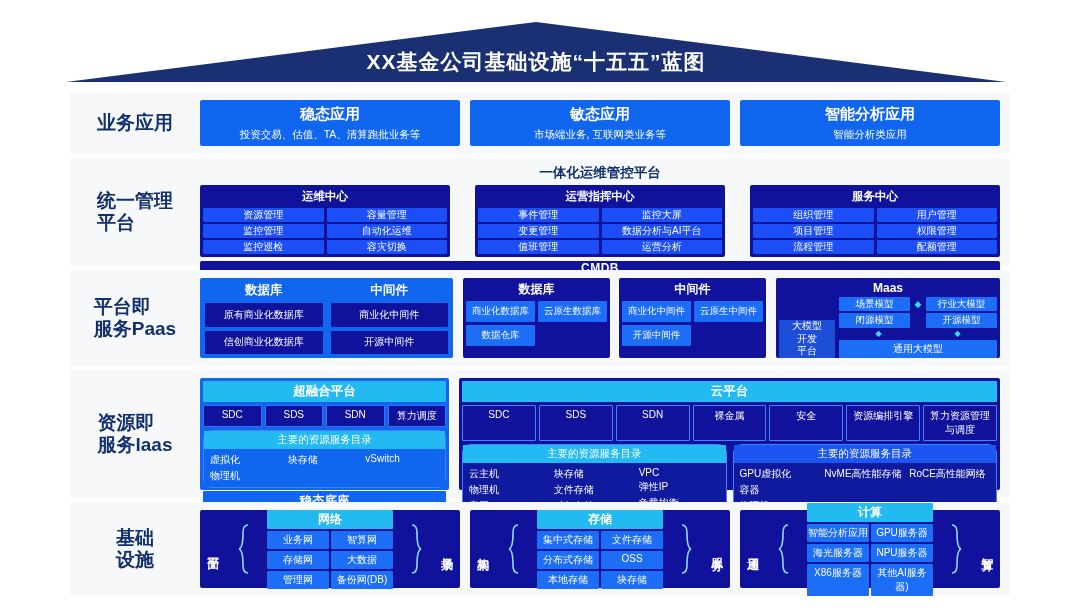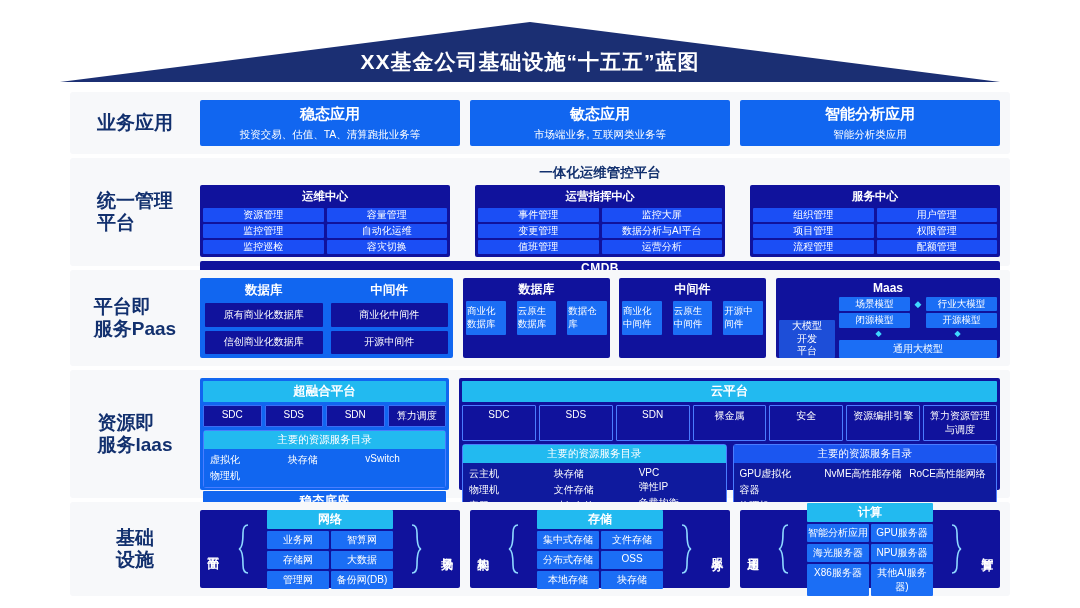--- a/index.html
+++ b/index.html
@@ -5,21 +5,21 @@
   html,body{margin:0;padding:0;}
   body{
     width:1080px;height:608px;overflow:hidden;
     background:#ffffff;
     font-family:"Liberation Sans","DejaVu Sans",sans-serif;
     color:#0b2b6b;
   }
   .page{position:relative;width:1080px;height:608px;background:#fff;}
 
   
-  .roof{position:absolute;left:60px;top:22px;width:940px;height:60px;}
+  .roof{position:absolute;left:66px;top:22px;width:940px;height:60px;}
   .roof .tri{
     position:absolute;inset:0;
     background:#1b2f73;
     clip-path:polygon(50% 0%, 100% 100%, 0% 100%);
   }
   .roof .title{
     position:absolute;left:0;right:0;bottom:6px;
     text-align:center;color:#fff;font-size:21px;font-weight:bold;
     letter-spacing:1px;
   }
@@ -69,21 +69,21 @@
   .paas-left .col{flex:1;display:flex;flex-direction:column;gap:4px;}
   .paas-left .h{text-align:center;color:#fff;font-size:12.5px;font-weight:bold;}
   .paas-left .tile{flex:1;background:#10129c;color:#fff;font-size:10px;
                    display:flex;align-items:center;justify-content:center;
                    border-radius:1px;}
 
   .paas-mid{flex:0 0 303px;display:flex;gap:9px;}
   .pmbox{flex:1;background:#10129c;border-radius:2px;padding:3px;
          display:flex;flex-direction:column;gap:3px;}
   .pmbox .h{text-align:center;color:#fff;font-size:12px;font-weight:bold;}
-  .pmbox .g{flex:1;display:grid;grid-template-columns:1fr 1fr 1fr;gap:11px;
+  .pmbox .g{flex:1;display:grid;grid-template-columns:1fr 1fr;gap:3px;
             align-content:start;}
   .pmbox .t{background:#1b6ef5;color:#fff;font-size:9.5px;border-radius:1px;
             display:flex;align-items:center;justify-content:center;
             padding:4px 1px;}
   .pmbox .t.empty{background:transparent;}
 
   .maas{flex:1;background:#10129c;border-radius:2px;padding:3px;
         display:flex;flex-direction:column;gap:2px;}
   .maas .h{text-align:center;color:#fff;font-size:12px;font-weight:bold;}
   .maas .body{flex:1;display:flex;gap:4px;}
@@ -106,21 +106,21 @@
              display:flex;flex-direction:column;gap:3px;}
   .iaas-right{flex:1;background:#10129c;border-radius:2px;padding:3px;
               display:flex;flex-direction:column;gap:3px;}
   .plat-h{background:#22baf0;color:#fff;font-size:12.5px;font-weight:bold;
           text-align:center;padding:2px 0;border-radius:1px;}
   .cap-row{display:flex;gap:3px;}
   .cap{flex:1;background:#10129c;color:#fff;font-size:10px;text-align:center;
        padding:3px 1px;border:1px solid #3a6ef5;border-radius:1px;}
   .iaas-right .cap{background:#10129c;border-color:#4a7dff;}
   .cat-wrap{flex:1;display:flex;gap:6px;}
-  .cat{flex:1;display:flex;flex-direction:column;border:1px solid #4a7dff;border-radius:3px;}
+  .cat{flex:1;display:flex;flex-direction:column;border:1px solid #4a7dff;border-radius:9px;}
   .cat-h{color:#fff;font-size:10.5px;text-align:center;padding:2px 0;}
   .cat-h.cyan{background:#22baf0;}
   .cat-h.blue{background:#1b56f0;}
   .cat-b{flex:1;display:flex;padding:4px 6px;gap:4px;}
   .cat-col{flex:1;display:flex;flex-direction:column;gap:2px;color:#fff;font-size:10px;}
   .iaas-left .cat-b{background:#1166f0;}
   .iaas-right .cat-b{background:#0f1a9e;}
   .base{background:#1166f0;color:#fff;font-size:12.5px;font-weight:bold;
         text-align:center;padding:2px 0;border-radius:1px;}
   .iaas-right .base{background:#10129c;}

